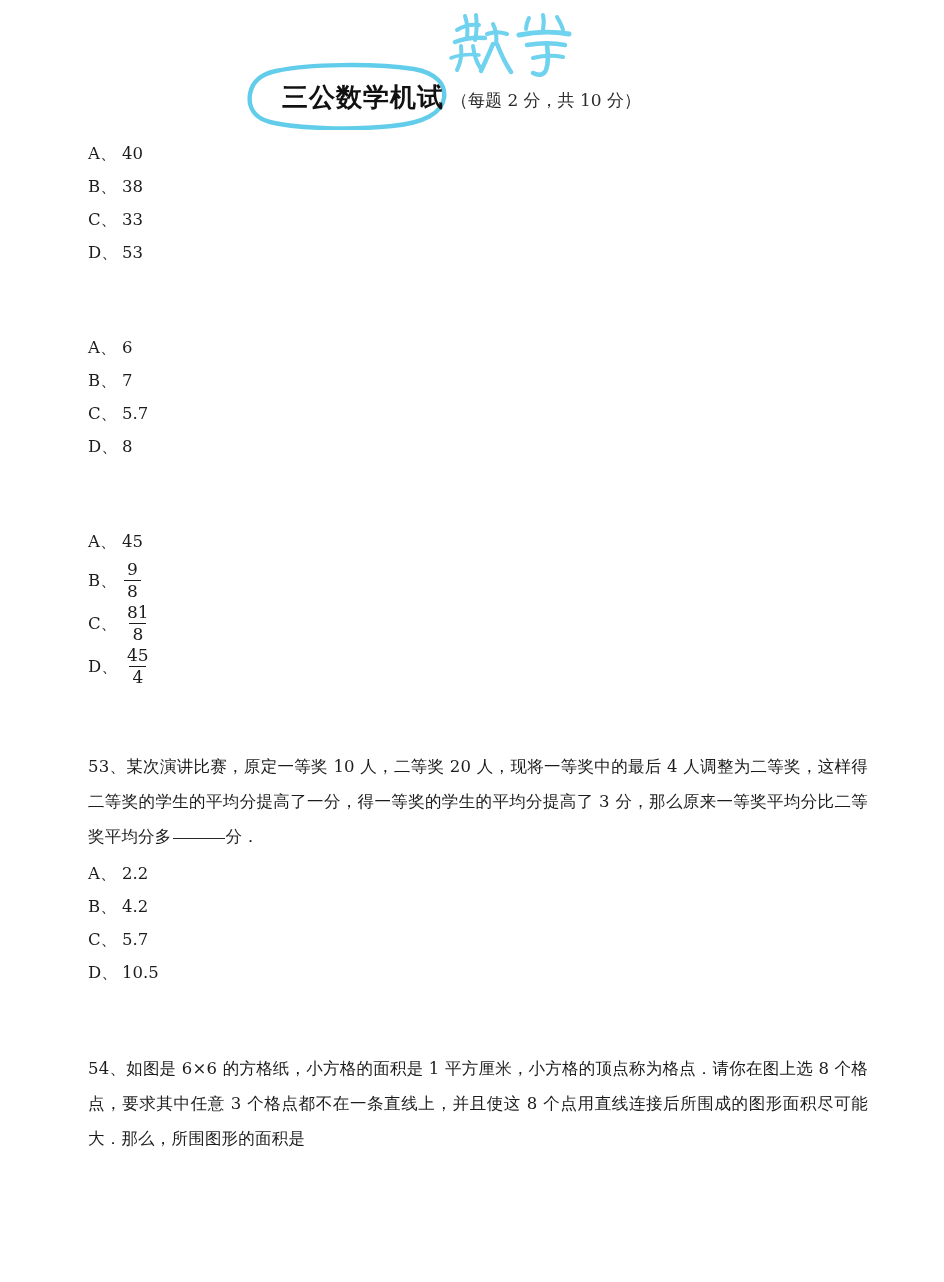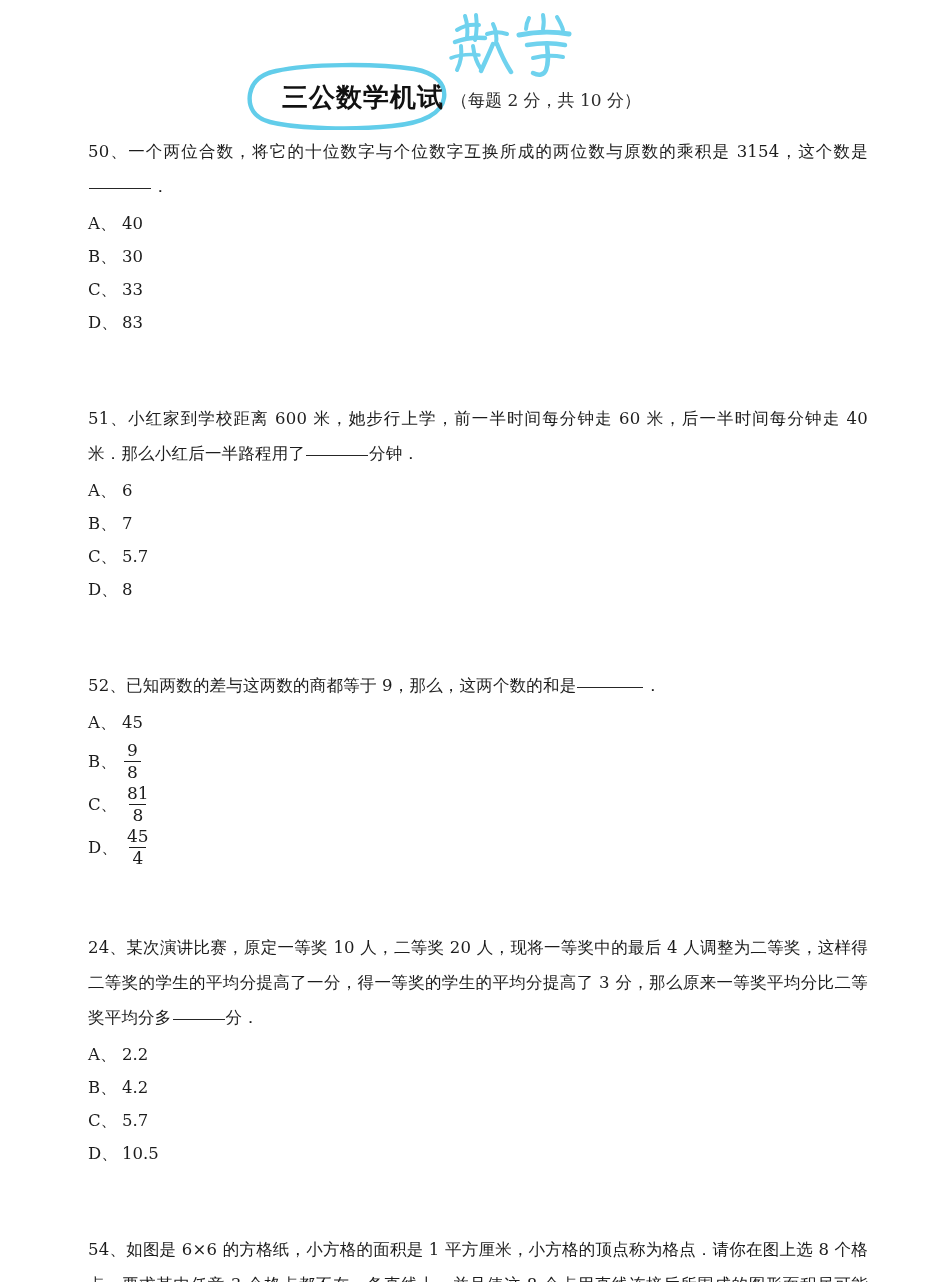--- a/index.html
+++ b/index.html
@@ -199,43 +199,41 @@
   </svg>
 
   <div class="title-row">
     <span class="title-main">三公数学机试</span><span class="title-sub">（每题 2 分，共 10 分）</span>
   </div>
 </div>
 
 <div class="quiz-body">
 
   <div class="question-block">
-    <div class="q-stem"><span>50、</span><span>一个两位合数，将它的十位数字与个位数字互换所成的两位数与原数的乘积是 3154，这个数是</span><span class="blank"></span><span>．</span></div>
     <div class="options">
       <div class="option">
           <span class="opt-label">A、</span>
           <span class="opt-value">40</span>
         </div>
       <div class="option">
           <span class="opt-label">B、</span>
-          <span class="opt-value">30</span>
+          <span class="opt-value">38</span>
         </div>
       <div class="option">
           <span class="opt-label">C、</span>
           <span class="opt-value">33</span>
         </div>
       <div class="option">
           <span class="opt-label">D、</span>
-          <span class="opt-value">83</span>
+          <span class="opt-value">53</span>
         </div>
     </div>
   </div>
 
   <div class="question-block">
-    <div class="q-stem"><span>51、</span><span>小红家到学校距离 600 米，她步行上学，前一半时间每分钟走 60 米，后一半时间每分钟走 40 米．那么小红后一半路程用了</span><span class="blank"></span><span>分钟．</span></div>
     <div class="options">
       <div class="option">
           <span class="opt-label">A、</span>
           <span class="opt-value">6</span>
         </div>
       <div class="option">
           <span class="opt-label">B、</span>
           <span class="opt-value">7</span>
         </div>
       <div class="option">
@@ -243,21 +241,20 @@
           <span class="opt-value">5.7</span>
         </div>
       <div class="option">
           <span class="opt-label">D、</span>
           <span class="opt-value">8</span>
         </div>
     </div>
   </div>
 
   <div class="question-block">
-    <div class="q-stem"><span>52、</span><span>已知两数的差与这两数的商都等于 9，那么，这两个数的和是</span><span class="blank long"></span><span>．</span></div>
     <div class="options">
       <div class="option">
           <span class="opt-label">A、</span>
           <span class="opt-value">45</span>
         </div>
       <div class="option frac-row">
           <span class="opt-label">B、</span>
           <span class="frac">
             <span class="num">9</span>
             <span class="den">8</span>
@@ -274,21 +271,21 @@
           <span class="opt-label">D、</span>
           <span class="frac">
             <span class="num">45</span>
             <span class="den">4</span>
           </span>
         </div>
     </div>
   </div>
 
   <div class="question-block">
-    <div class="q-stem"><span>24、</span><span>某次演讲比赛，原定一等奖 10 人，二等奖 20 人，现将一等奖中的最后 4 人调整为二等奖，这样得二等奖的学生的平均分提高了一分，得一等奖的学生的平均分提高了 3 分，那么原来一等奖平均分比二等奖平均分多</span><span class="blank short"></span><span>分．</span></div>
+    <div class="q-stem"><span>53、</span><span>某次演讲比赛，原定一等奖 10 人，二等奖 20 人，现将一等奖中的最后 4 人调整为二等奖，这样得二等奖的学生的平均分提高了一分，得一等奖的学生的平均分提高了 3 分，那么原来一等奖平均分比二等奖平均分多</span><span class="blank short"></span><span>分．</span></div>
     <div class="options">
       <div class="option">
           <span class="opt-label">A、</span>
           <span class="opt-value">2.2</span>
         </div>
       <div class="option">
           <span class="opt-label">B、</span>
           <span class="opt-value">4.2</span>
         </div>
       <div class="option">

